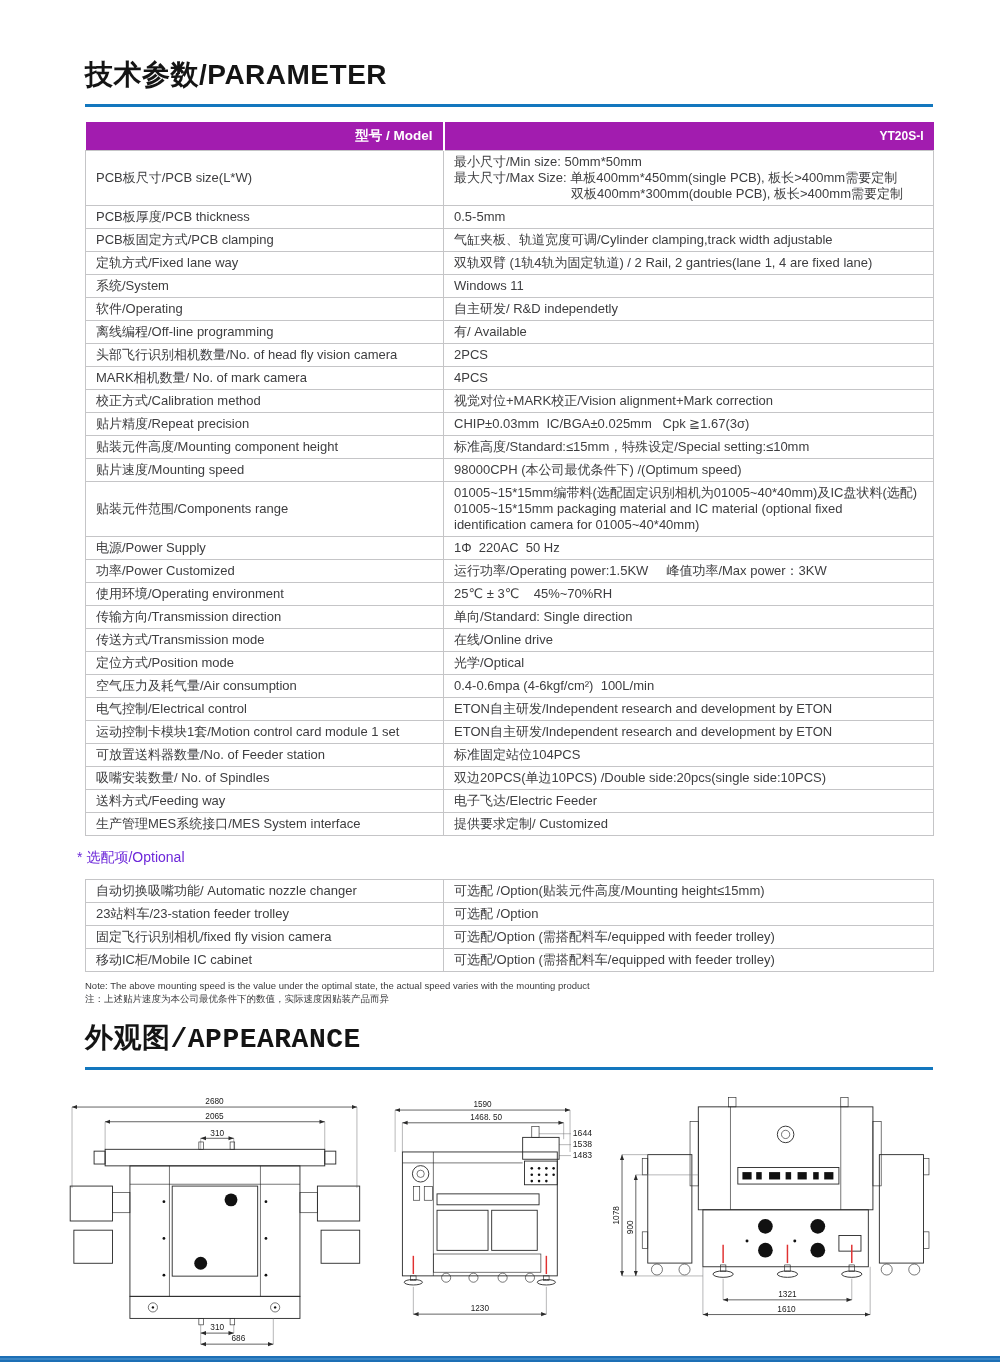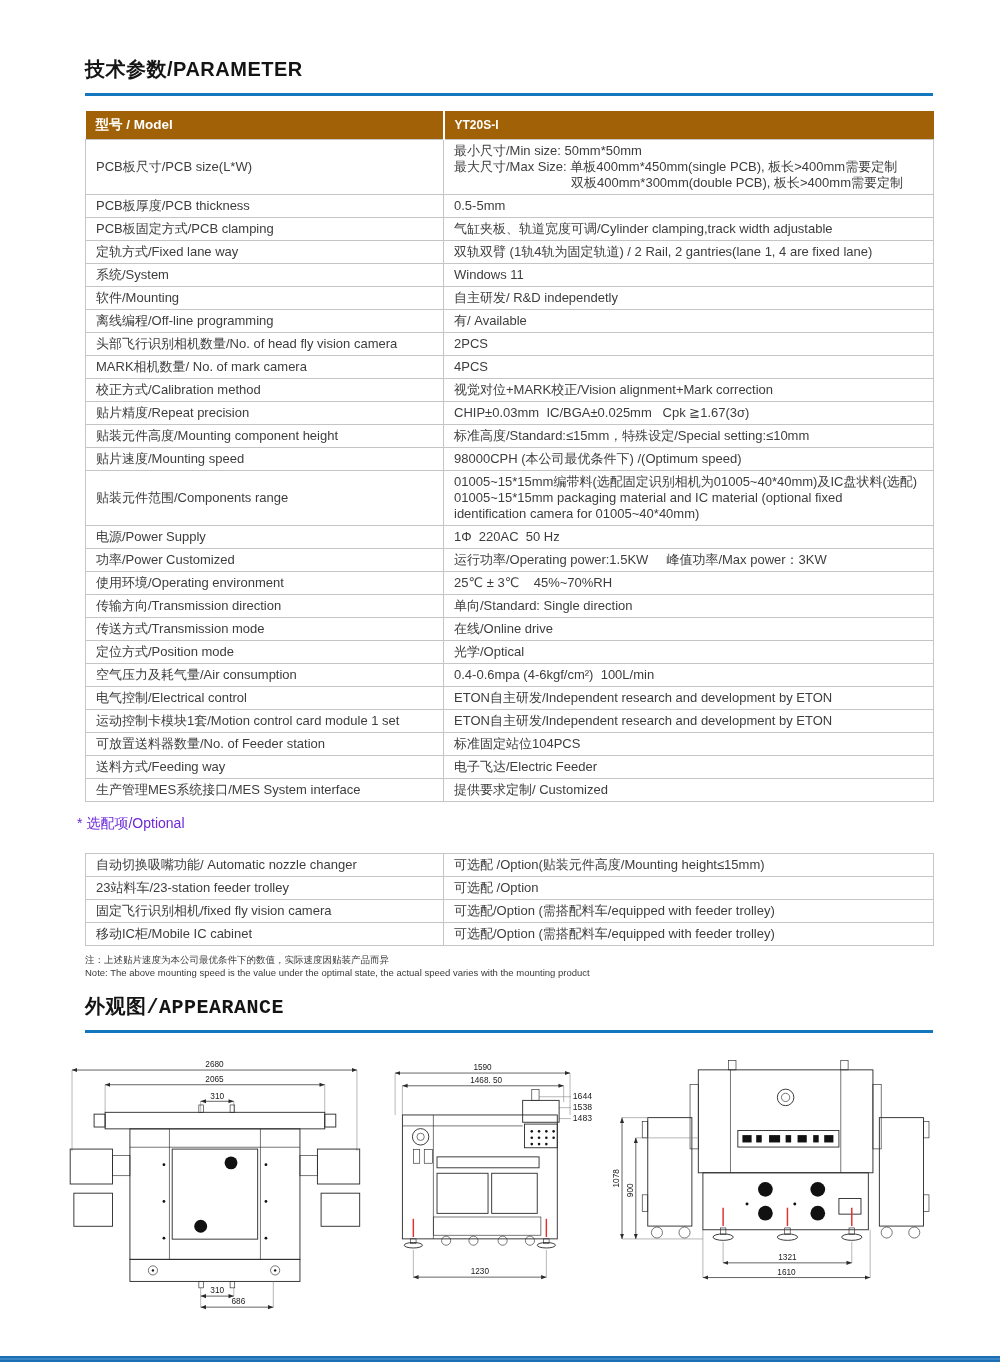--- a/index.html
+++ b/index.html
@@ -3,44 +3,44 @@
 <meta charset="utf-8">
 <style>
   * { box-sizing: border-box; }
   html,body { margin:0; padding:0; background:#fff; }
   .page {
     position:relative; width:1000px; height:1367px; background:#ffffff;
     font-family:"Liberation Sans","DejaVu Sans",sans-serif; color:#3d3d3f; overflow:hidden;
   }
   .content { padding:56px 67px 0 85px; }
   .section-title {
-    font-size:20px; font-weight:bold; color:#141414; margin:0 0 10px 0; letter-spacing:0.5px;
+    font-size:28px; font-weight:bold; color:#141414; margin:0 0 10px 0; letter-spacing:0.5px;
   }
   .rule { height:3px; background:#1377BE; width:848px; }
 
   table.spec { width:848px; border-collapse:collapse; table-layout:fixed; font-size:13px; }
   table.spec.main { margin-top:15px; }
   table.spec col.colA { width:358px; }
   table.spec col.colB { width:490px; }
   table.spec thead th {
-    background:#a16207; color:#ffffff; text-align:left; font-size:13.5px;
+    background:#a21caf; color:#ffffff; text-align:right; font-size:13.5px;
     padding:5px 10px; border:none; height:25px;
   }
   table.spec thead th.hA { border-right:2px solid #ffffff; font-weight:bold; }
   table.spec thead th.hB { font-weight:bold; font-size:12px; }
   table.spec td {
     border:1px solid #c5c5c7; padding:3px 8px 3px 10px; line-height:16px;
     vertical-align:middle; color:#3d3d3f;
   }
   table.spec td.c2 div { white-space:pre-wrap; }
   table.spec td.c2 div.indent { padding-left:117px; }
 
   .optional-heading { margin:9px 0 0 -8px; font-size:14px; color:#6d28d9; line-height:24px; }
   .optional-heading .star { margin-right:4px; }
-  table.spec.optional { margin-top:18px; }
+  table.spec.optional { margin-top:10px; }
 
   .note { margin-top:7px; font-size:9.5px; color:#3a3a3c; line-height:13px; }
 
   .appearance { margin-top:14px;font-family:Liberation Mono, monospace; }
   .drawings { display:flex; align-items:flex-start; margin:18px 0 0 -24px; gap:16px; }
   .drawings svg { display:block; }
   .ln { stroke:#2b2b2b; stroke-width:1; fill:none; }
   .lnt { stroke:#2b2b2b; stroke-width:0.7; fill:none; }
   .ext { stroke:#7c7c7e; stroke-width:0.6; fill:none; }
   .dim { stroke:#2b2b2b; stroke-width:0.8; fill:none; }
@@ -101,21 +101,21 @@
               <div>双轨双臂 (1轨4轨为固定轨道) / 2 Rail, 2 gantries(lane 1, 4 are fixed lane)</div>
             </td>
           </tr>
           <tr>
             <td class="c1">系统/System</td>
             <td class="c2">
               <div>Windows 11</div>
             </td>
           </tr>
           <tr>
-            <td class="c1">软件/Mounting</td>
+            <td class="c1">软件/Operating</td>
             <td class="c2">
               <div>自主研发/ R&amp;D independetly</div>
             </td>
           </tr>
           <tr>
             <td class="c1">离线编程/Off-line programming</td>
             <td class="c2">
               <div>有/ Available</div>
             </td>
           </tr>
@@ -214,20 +214,26 @@
           <tr>
             <td class="c1">运动控制卡模块1套/Motion control card module 1 set</td>
             <td class="c2">
               <div>ETON自主研发/Independent research and development by ETON</div>
             </td>
           </tr>
           <tr>
             <td class="c1">可放置送料器数量/No. of Feeder station</td>
             <td class="c2">
               <div>标准固定站位104PCS</div>
+            </td>
+          </tr>
+          <tr>
+            <td class="c1">吸嘴安装数量/ No. of Spindles</td>
+            <td class="c2">
+              <div>双边20PCS(单边10PCS) /Double side:20pcs(single side:10PCS)</div>
             </td>
           </tr>
           <tr>
             <td class="c1">送料方式/Feeding way</td>
             <td class="c2">
               <div>电子飞达/Electric Feeder</div>
             </td>
           </tr>
           <tr>
             <td class="c1">生产管理MES系统接口/MES System interface</td>
@@ -269,22 +275,22 @@
           <tr>
             <td class="c1">移动IC柜/Mobile IC cabinet</td>
             <td class="c2">
               <div>可选配/Option (需搭配料车/equipped with feeder trolley)</div>
             </td>
           </tr>
         </tbody>
     </table>
 
     <div class="note">
+      <div>Note: The above mounting speed is the value under the optimal state, the actual speed varies with the mounting product</div>
       <div>注：上述贴片速度为本公司最优条件下的数值，实际速度因贴装产品而异</div>
-      <div>Note: The above mounting speed is the value under the optimal state, the actual speed varies with the mounting product</div>
     </div>
 
     <div class="appearance">
       <h1 class="section-title">外观图/APPEARANCE</h1>
       <div class="rule"></div>
     </div>
 
     <div class="drawings">
 
       <svg width="336" height="266" viewBox="0 0 336 272">

